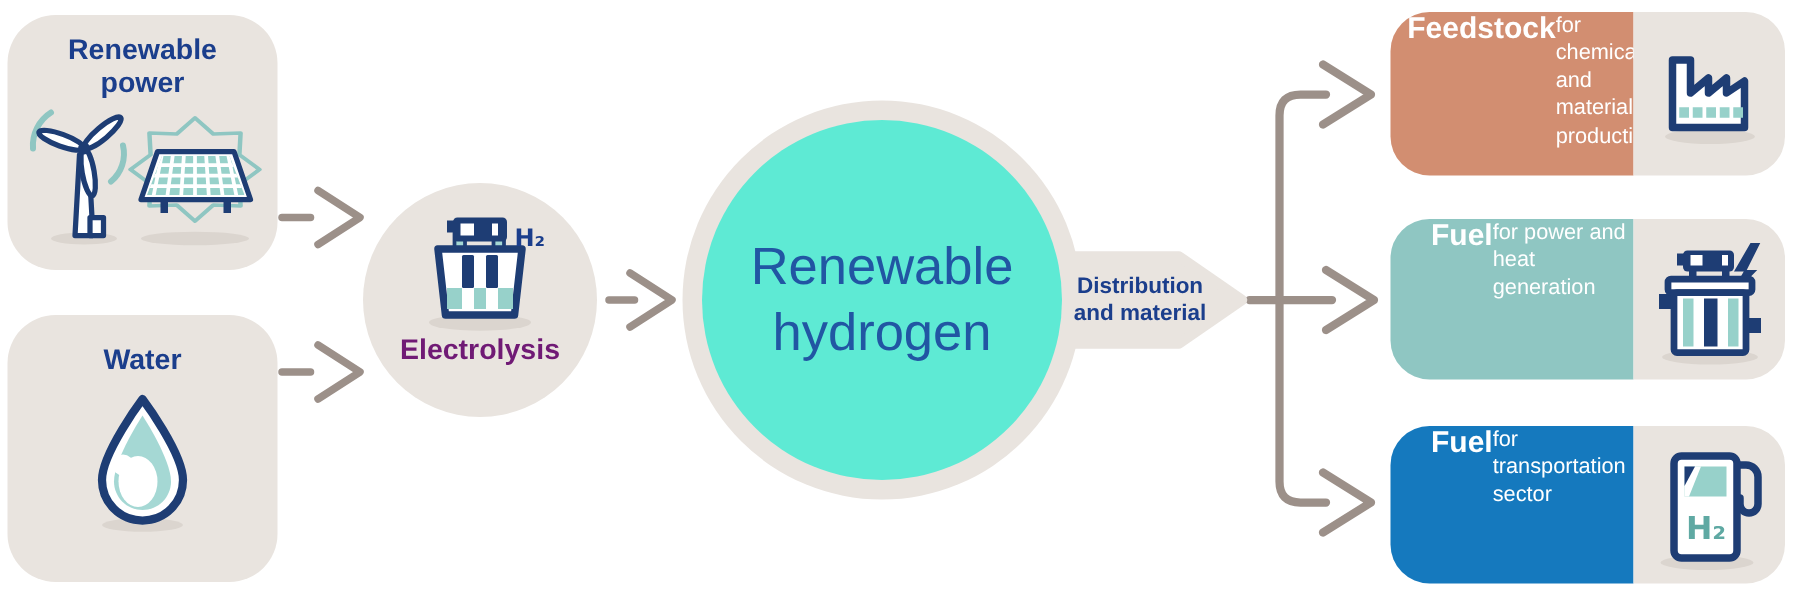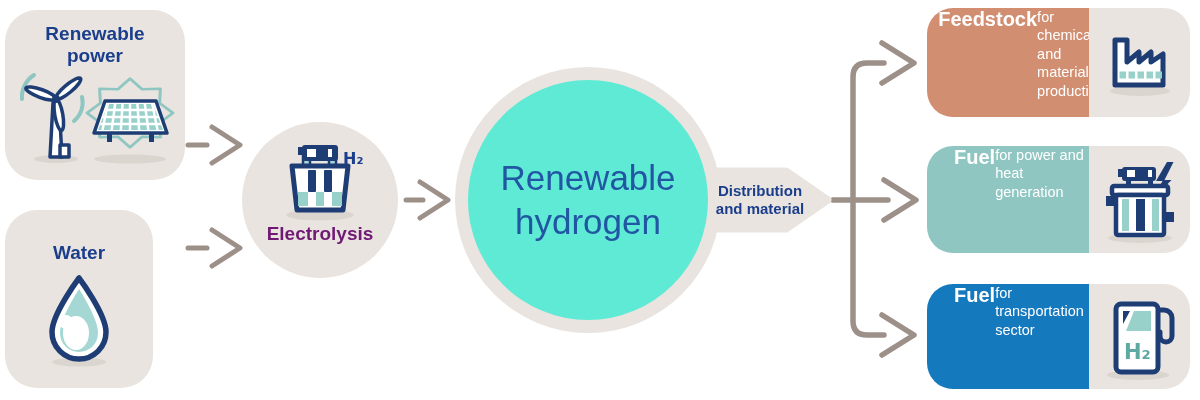--- a/index.html
+++ b/index.html
@@ -5,21 +5,21 @@
   html,body{margin:0;padding:0;background:#fff;font-family:"Liberation Sans",sans-serif;}
   .stage{position:relative;width:1200px;height:400px;background:#fff;overflow:hidden;}
 
   
   .overlay{position:absolute;left:0;top:0;z-index:1;pointer-events:none;}
 
   
   .card{position:absolute;background:#E9E4DF;border-radius:32px;box-sizing:border-box;
         display:flex;flex-direction:column;align-items:center;z-index:0;}
   .card-power{left:5px;top:10px;width:180px;height:170px;padding-top:13px;}
-  .card-water{left:5px;top:210px;width:148px;height:178px;padding-top:32px;}
+  .card-water{left:5px;top:210px;width:180px;height:178px;padding-top:20px;}
   .input-title{font-size:19px;font-weight:bold;color:#1B3E8C;text-align:center;line-height:1.18;max-width:125px;}
   .card-power svg{margin-top:1px;}
   .card-water svg{margin-top:7px;}
 
   
   .electro{position:absolute;left:242px;top:122px;width:156px;height:156px;border-radius:50%;
            background:#E9E4DF;display:flex;flex-direction:column;align-items:center;
            padding-top:15px;box-sizing:border-box;z-index:0;}
   .electro-label{font-size:19px;font-weight:bold;color:#701a75;margin-top:2px;}
 

